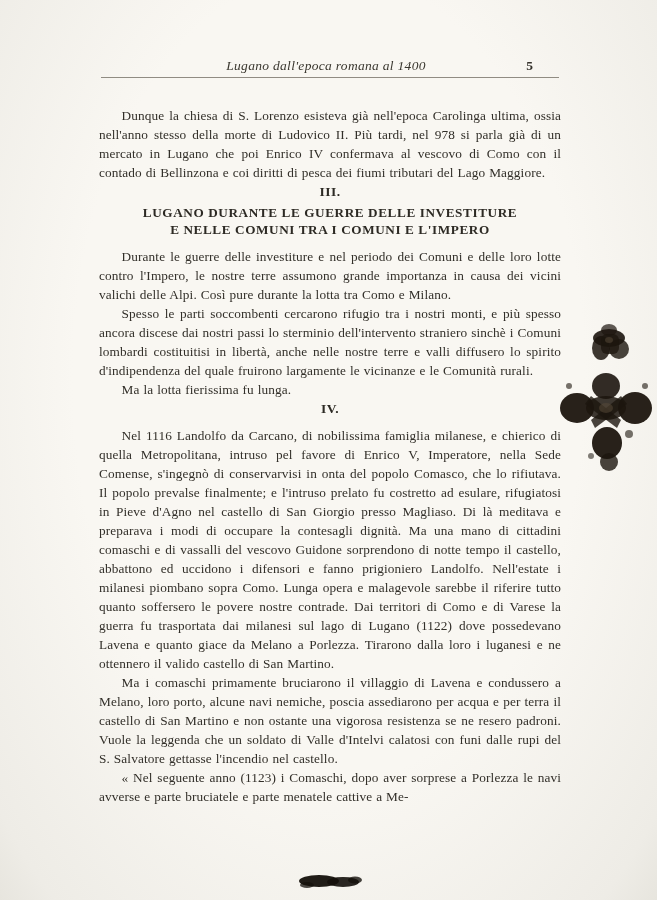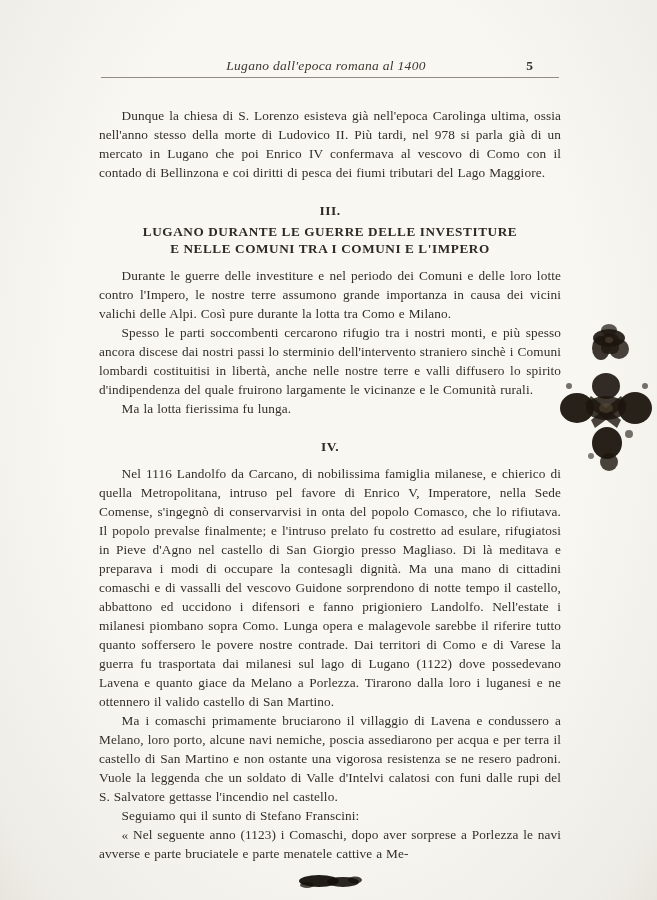--- a/index.html
+++ b/index.html
@@ -66,21 +66,21 @@
     font-size: 13.3px;
     line-height: 19px;
     text-align: justify;
     text-indent: 1.7em;
     letter-spacing: 0.1px;
     word-spacing: 0.5px;
     color: #322f29;
   }
 
   .section-head {
-    margin-top: 21px;
+    margin-top: 2px;
     margin-bottom: 9px;
     text-align: center;
   }
   .section-number {
     font-size: 13.5px;
     font-weight: bold;
     letter-spacing: 0.5px;
     color: #2d2a24;
     margin-bottom: 5px;
   }
@@ -137,21 +137,20 @@
       <p class="body-par">Durante le guerre delle investiture e nel periodo dei Comuni e delle loro lotte contro l'Impero, le nostre terre assumono grande importanza in causa dei vicini valichi delle Alpi. Così pure durante la lotta tra Como e Milano.</p>
       <p class="body-par">Spesso le parti soccombenti cercarono rifugio tra i nostri monti, e più spesso ancora discese dai nostri passi lo sterminio dell'intervento straniero sinchè i Comuni lombardi costituitisi in libertà, anche nelle nostre terre e valli diffusero lo spirito d'indipendenza del quale fruirono largamente le vicinanze e le Comunità rurali.</p>
       <p class="body-par">Ma la lotta fierissima fu lunga.</p>
 
       <div class="section-head">
         <div class="section-number">IV.</div>
       </div>
 
       <p class="body-par">Nel 1116 Landolfo da Carcano, di nobilissima famiglia milanese, e chierico di quella Metropolitana, intruso pel favore di Enrico V, Imperatore, nella Sede Comense, s'ingegnò di conservarvisi in onta del popolo Comasco, che lo rifiutava. Il popolo prevalse finalmente; e l'intruso prelato fu costretto ad esulare, rifugiatosi in Pieve d'Agno nel castello di San Giorgio presso Magliaso. Di là meditava e preparava i modi di occupare la contesagli dignità. Ma una mano di cittadini comaschi e di vassalli del vescovo Guidone sorprendono di notte tempo il castello, abbattono ed uccidono i difensori e fanno prigioniero Landolfo. Nell'estate i milanesi piombano sopra Como. Lunga opera e malagevole sarebbe il riferire tutto quanto soffersero le povere nostre contrade. Dai territori di Como e di Varese la guerra fu trasportata dai milanesi sul lago di Lugano (1122) dove possedevano Lavena e quanto giace da Melano a Porlezza. Tirarono dalla loro i luganesi e ne ottennero il valido castello di San Martino.</p>
       <p class="body-par">Ma i comaschi primamente bruciarono il villaggio di Lavena e condussero a Melano, loro porto, alcune navi nemiche, poscia assediarono per acqua e per terra il castello di San Martino e non ostante una vigorosa resistenza se ne resero padroni. Vuole la leggenda che un soldato di Valle d'Intelvi calatosi con funi dalle rupi del S. Salvatore gettasse l'incendio nel castello.</p>
-      <p class="body-par">Seguiamo qui il sunto di Stefano Franscini:</p>
       <p class="body-par">« Nel seguente anno (1123) i Comaschi, dopo aver sorprese a Porlezza le navi avverse e parte bruciatele e parte menatele cattive a Me-</p>
 
     </div>
   </div>
 
   <div class="ink-stain-right">
     <svg width="104" height="162" viewBox="0 0 104 162" xmlns="http://www.w3.org/2000/svg">
       <g fill="#1c150e">
 
         <ellipse cx="58" cy="22" rx="16" ry="9" opacity="0.9"></ellipse>

